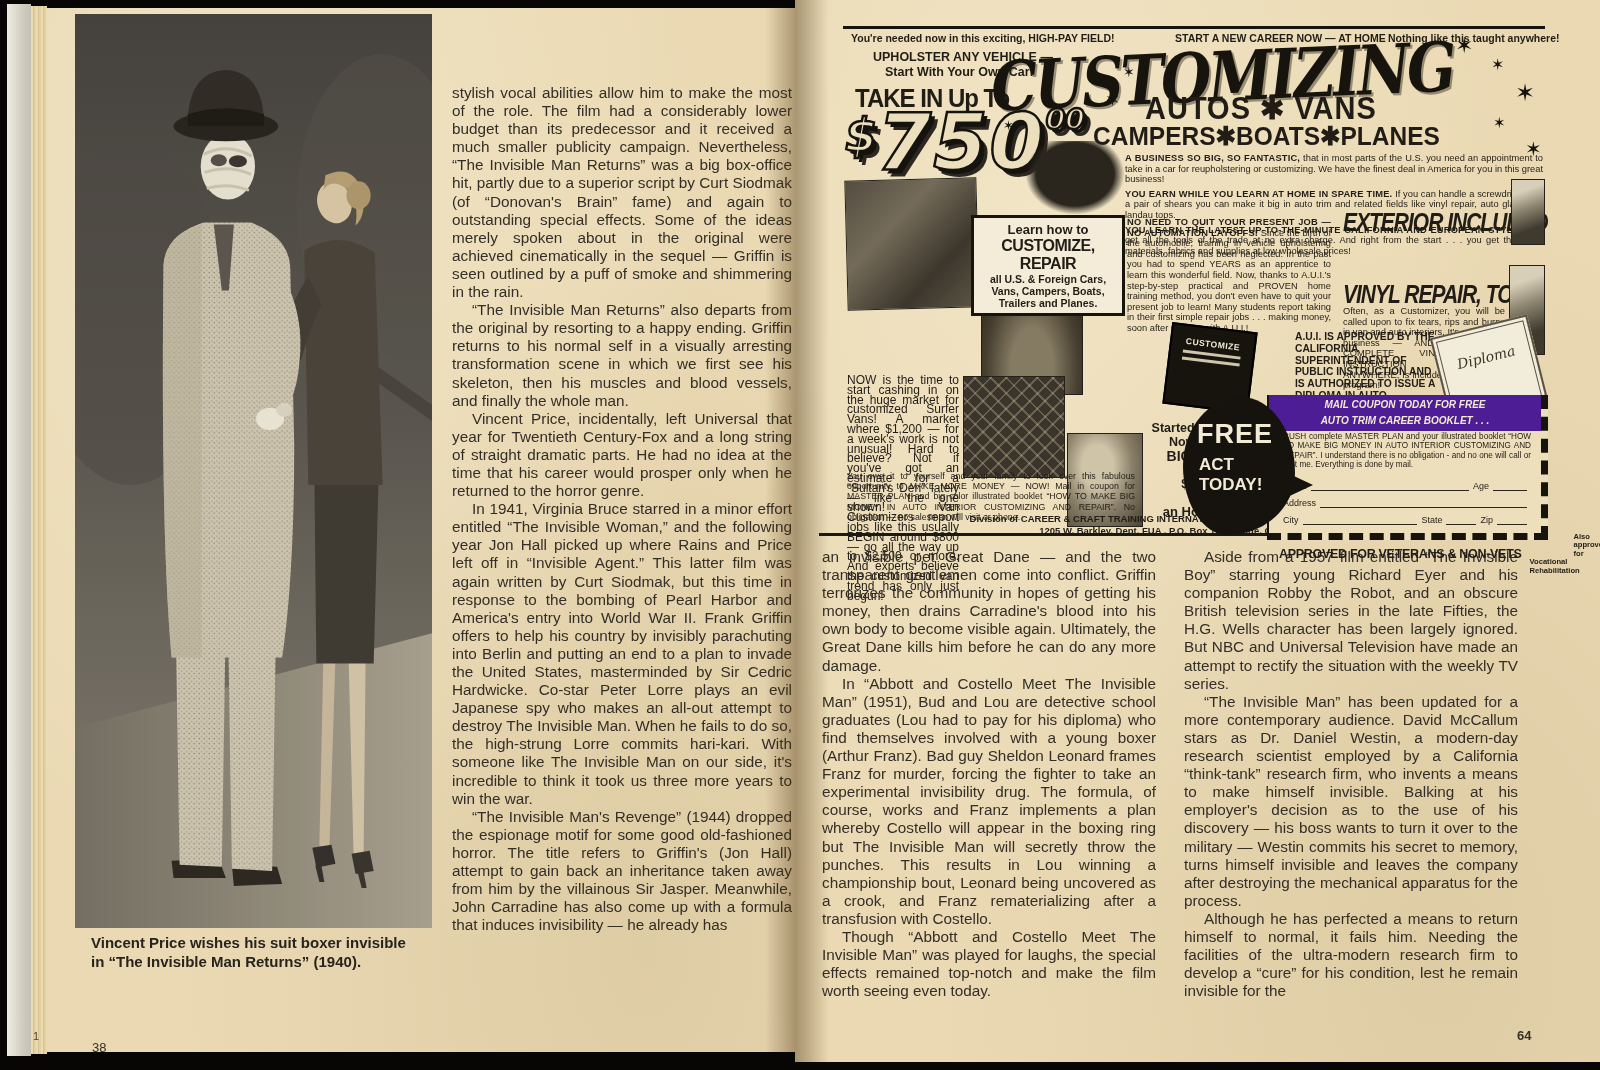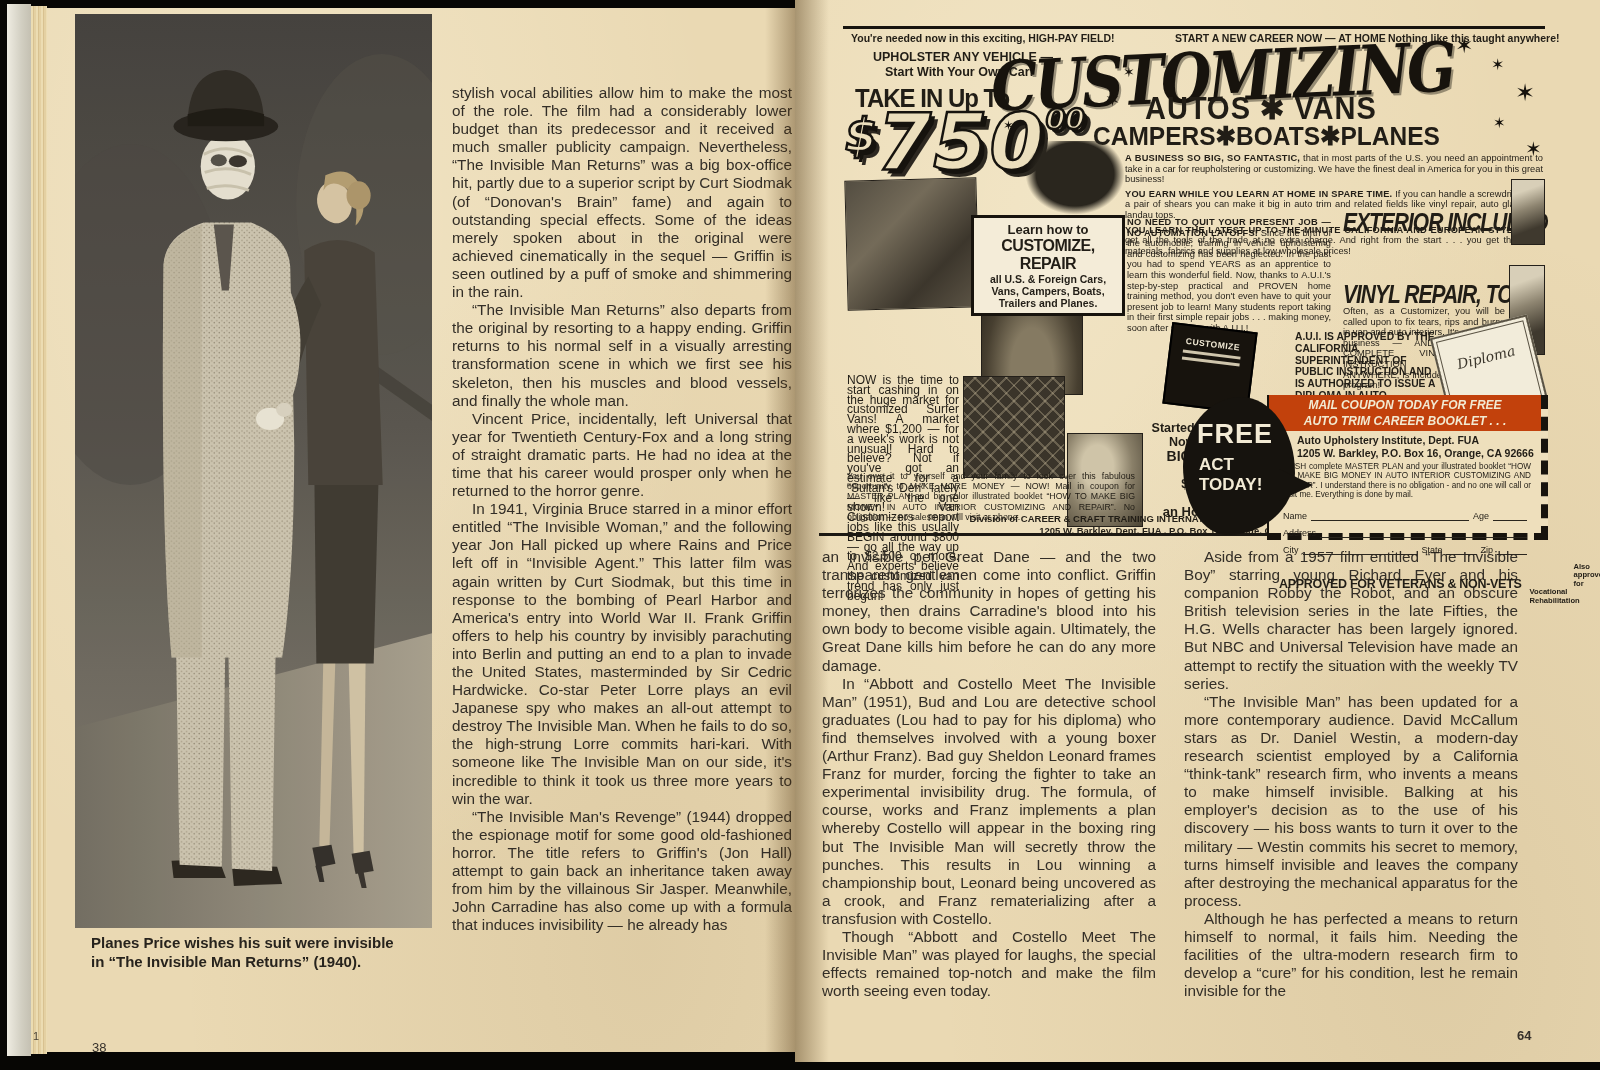--- a/index.html
+++ b/index.html
@@ -86,22 +86,22 @@
   .hobby{font-weight:bold;text-align:center;line-height:14px;font-size:12.5px;}
   .freeblob{width:135px;height:150px;}
   .freeblob .shape{position:absolute;left:0;top:0;width:112px;height:138px;background:#16130e;
       border-radius:52% 48% 60% 40%/50% 55% 45% 50%;}
   .freeblob .arrow{position:absolute;left:96px;top:72px;width:0;height:0;
       border-top:16px solid transparent;border-bottom:16px solid transparent;border-left:34px solid #16130e;}
   .freeblob .t1{position:absolute;left:14px;top:22px;color:#f2ead4;font-size:27px;font-weight:900;letter-spacing:1px;}
   .freeblob .t2{position:absolute;left:16px;top:58px;color:#f2ead4;font-size:17px;font-weight:bold;line-height:20px;}
   
   .coupon{background:#eedfbc;border-left:2px solid #17130d;border-right:7px dashed #17130d;border-bottom:7px dashed #17130d;}
-  .cbar{background:#c2410c;color:#f2ead2;text-align:center;font-weight:bold;font-style:italic;
-      font-size:12px;line-height:16px;padding:2px 0;}
+  .cbar{background:#4c1d95;color:#f2ead2;text-align:center;font-weight:bold;font-style:italic;
+      font-size:10px;line-height:16px;padding:2px 0;}
   .caddr{font-size:10.5px;font-weight:bold;line-height:12.5px;padding:3px 0 2px 28px;}
   .crush{font-size:8.2px;line-height:9.4px;text-align:justify;padding:1px 10px 2px 14px;}
   .cfields{padding:2px 10px 0 14px;font-size:9px;}
   .frow{display:flex;margin-top:7px;}
   .frow .lbl{white-space:nowrap;}
   .frow .fill{flex:1;border-bottom:1px solid #2a261e;margin:0 4px;}
   .capproved{display:flex;align-items:center;margin-top:8px;padding:0 6px 2px 10px;}
   .capproved .big{font-size:12.5px;font-weight:bold;white-space:nowrap;letter-spacing:-.3px;}
   .capproved .small{font-size:7.6px;font-weight:bold;line-height:8.5px;margin-left:8px;}
 </style>
@@ -172,21 +172,21 @@
         <ellipse cx="162" cy="147" rx="9" ry="6" fill="#332f29"></ellipse>
         <ellipse cx="143" cy="146" rx="8" ry="6" fill="#332f29" opacity="0.85"></ellipse>
         <ellipse cx="150" cy="112" rx="52" ry="15" fill="#1f1c17"></ellipse>
         <path d="M112,112 Q112,58 150,56 Q188,58 188,112 Z" fill="#29251f"></path>
         <path d="M112,100 Q150,88 188,100 L188,112 L112,112 Z" fill="#16130d"></path>
         <rect width="355" height="912" fill="#d8c8a8" opacity="0.05"></rect>
       </svg>
     </div>
 
     <div class="caption">
-      <div>Planes Price wishes his suit were invisible</div>
+      <div>Vincent Price wishes his suit boxer invisible</div>
       <div>in “The Invisible Man Returns” (1940).</div>
     </div>
 
     <div class="article col-l">
       <p>stylish vocal abilities allow him to make the most of the role. The film had a considerably lower budget than its predecessor and it received a much smaller publicity campaign. Nevertheless, “The Invisible Man Returns” was a big box-office hit, partly due to a superior script by Curt Siodmak (of “Donovan's Brain” fame) and again to outstanding special effects. Some of the ideas merely spoken about in the original were achieved cinematically in the sequel — Griffin is seen outlined by a puff of smoke and shimmering in the rain.</p>
       <p class="ind">“The Invisible Man Returns” also departs from the original by resorting to a happy ending. Griffin returns to his normal self in a visually arresting transformation scene in which we first see his skeleton, then his muscles and blood vessels, and finally the whole man.</p>
       <p class="ind">Vincent Price, incidentally, left Universal that year for Twentieth Century-Fox and a long string of straight dramatic parts. He had no idea at the time that his career would prosper only when he returned to the horror genre.</p>
       <p class="ind">In 1941, Virginia Bruce starred in a minor effort entitled “The Invisible Woman,” and the following year Jon Hall picked up where Rains and Price left off in “Invisible Agent.” This latter film was again written by Curt Siodmak, but this time in response to the bombing of Pearl Harbor and America's entry into World War II. Frank Griffin offers to help his country by invisibly parachuting into Berlin and putting an end to a plan to invade the United States, masterminded by Sir Cedric Hardwicke. Co-star Peter Lorre plays an evil Japanese spy who makes an all-out attempt to destroy The Invisible Man. When he fails to do so, the high-strung Lorre commits hari-kari. With someone like The Invisible Man on our side, it's incredible to think it took us three more years to win the war.</p>
       <p class="ind">“The Invisible Man's Revenge” (1944) dropped the espionage motif for some good old-fashioned horror. The title refers to Griffin's (Jon Hall) attempt to gain back an inheritance taken away from him by the villainous Sir Jasper. Meanwhile, John Carradine has also come up with a formula that induces invisibility — he already has</p>
     </div>
@@ -280,24 +280,20 @@
         <div class="t2">
           <div>ACT</div>
           <div>TODAY!</div>
         </div>
       </div>
 
       <div class="abs coupon" style="left:424px;top:366px;width:272px;height:138px;z-index:2;">
         <div class="cbar">
           <div>MAIL COUPON TODAY FOR FREE</div>
           <div>AUTO TRIM CAREER BOOKLET . . .</div>
-        </div>
-        <div class="caddr">
-          <div>Auto Upholstery Institute, Dept. FUA</div>
-          <div>1205 W. Barkley, P.O. Box 16, Orange, CA  92666</div>
         </div>
         <div class="crush">RUSH complete MASTER PLAN and your illustrated booklet “HOW TO MAKE BIG MONEY IN AUTO INTERIOR CUSTOMIZING AND REPAIR”. I understand there is no obligation - and no one will call or visit me. Everything is done by mail.</div>
         <div class="cfields">
           <div class="frow">
             <span class="lbl">Name</span>
               <span class="fill"></span>
             <span class="lbl">Age</span>
               <span class="fill" style="flex:0 0 34px;"></span>
           </div>
           <div class="frow">

